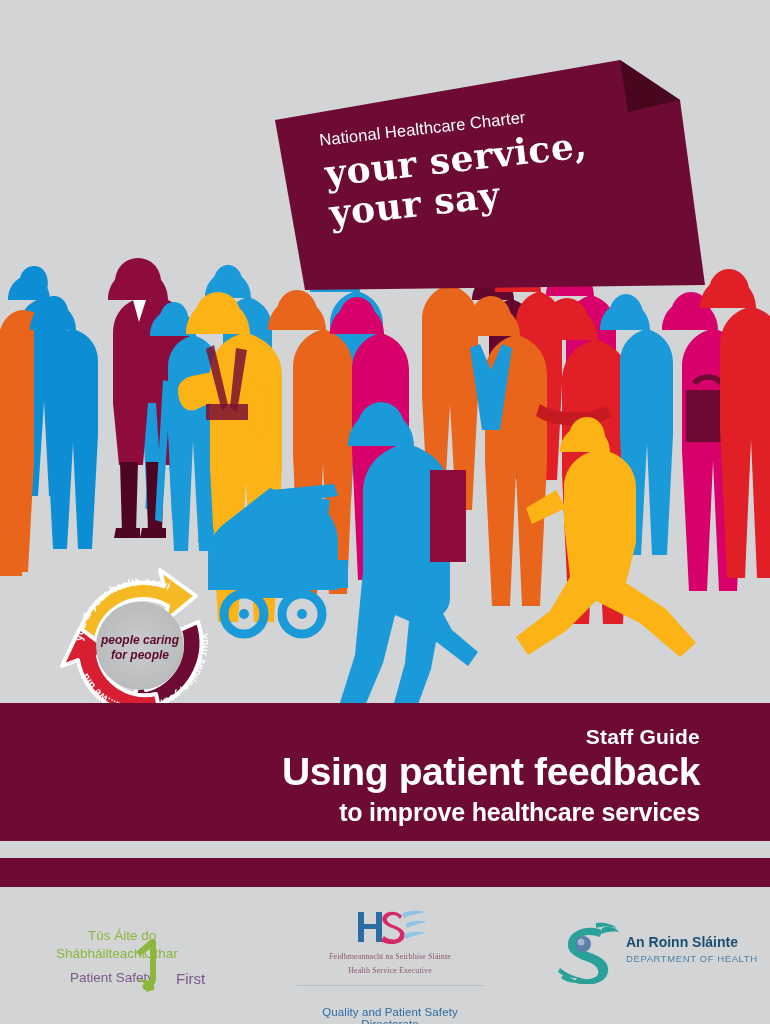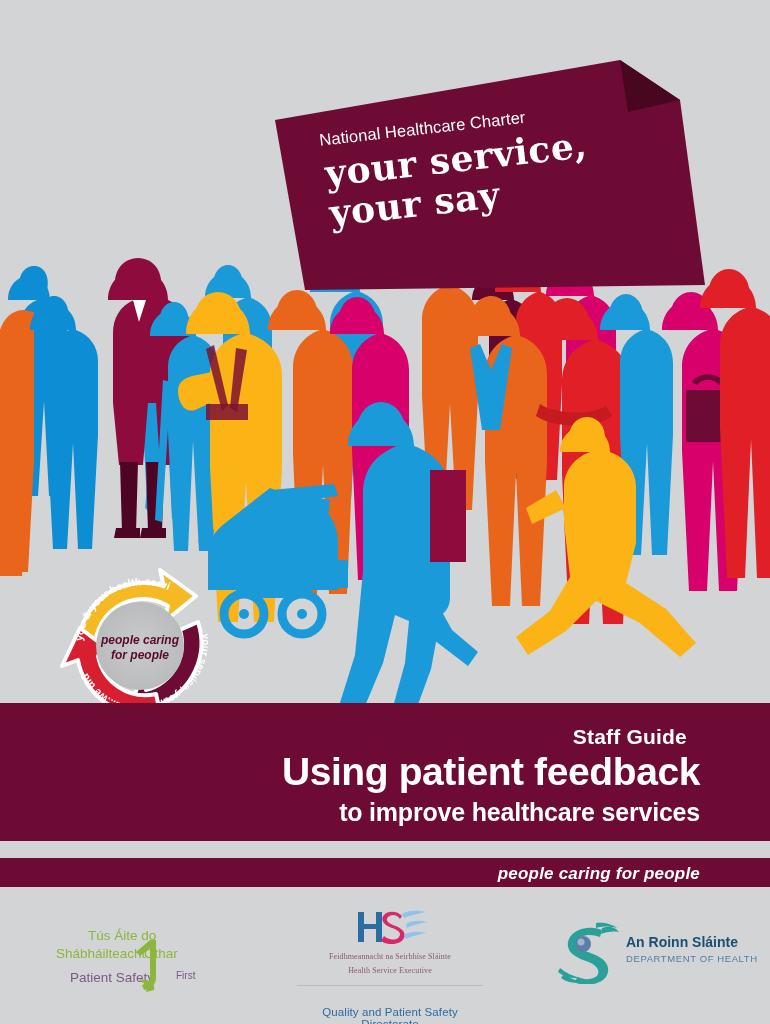--- a/index.html
+++ b/index.html
@@ -22,41 +22,41 @@
   #ys1{left:62px;top:100px;}
   #ys2{left:62px;top:140px;}
 
   
   #cycle{position:absolute;left:56px;top:562px;width:180px;height:160px;}
   #cycle svg{display:block;}
 
   
   #title-band{position:absolute;left:0;top:703px;width:770px;height:138px;background:#6d0b34;}
   #strip{position:absolute;left:0;top:858px;width:770px;height:29px;background:#6d0b34;}
-  #staff-guide{position:absolute;right:83px;top:725px;color:#fff;font-size:21px;font-weight:700;
+  #staff-guide{position:absolute;right:70px;top:725px;color:#fff;font-size:21px;font-weight:700;
                letter-spacing:.2px;}
   #main-title{position:absolute;right:70px;top:750px;color:#fff;font-size:39px;font-weight:700;
               letter-spacing:-.4px;white-space:nowrap;}
   #sub-title{position:absolute;right:70px;top:798px;color:#fff;font-size:25px;font-weight:700;
              letter-spacing:-.2px;white-space:nowrap;}
   #strip-text{position:absolute;right:70px;top:864px;color:#fff;font-size:17px;font-weight:700;
               font-style:italic;letter-spacing:.2px;}
 
   
   #footer{position:absolute;left:0;top:900px;width:770px;height:124px;}
 
   .psf{position:absolute;left:56px;top:20px;width:190px;height:70px;text-decoration:underline;}
   .psf-txt{position:absolute;white-space:nowrap;font-family:"Liberation Sans",sans-serif;}
   .psf-g{color:#8cb63c;}
   .psf-p{color:#7a5a86;}
   #psf-l1{left:32px;top:8px;font-size:13.5px;}
   #psf-l2{left:0px;top:26px;font-size:13.5px;}
   #psf-l3{left:88px;top:26px;font-size:13.5px;}
   #psf-l4{left:14px;top:50px;font-size:13.5px;}
-  #psf-l5{left:120px;top:50px;font-size:10px;}
+  #psf-l5{left:120px;top:50px;font-size:15px;}
   #psf-one{position:absolute;left:76px;top:18px;width:40px;height:55px;}
 
   .hse{position:absolute;left:295px;top:8px;width:190px;height:105px;text-align:center;}
   #hse-mark{margin:0 auto;width:76px;height:36px;}
   .hse-name{font-family:"Liberation Serif",serif;color:#8a5a6c;font-size:8px;line-height:10px;
             margin-top:4px;letter-spacing:.1px;}
   #hse-rule{width:186px;height:1px;background:#b8bcc0;margin:9px auto 0;}
   #hse-dir{color:#2d6ca2;font-size:11.5px;margin-top:20px;letter-spacing:.1px;}
 
   .doh{position:absolute;left:558px;top:20px;width:190px;height:70px;}
@@ -243,21 +243,20 @@
       <text x="84" y="97" text-anchor="middle" font-family="Liberation Sans, sans-serif" font-size="12" font-weight="bold" font-style="italic" fill="#5c0a2c">for people</text>
     </svg>
   </div>
 
   <div id="title-band"></div>
   <div id="staff-guide">Staff Guide</div>
   <div id="main-title">Using patient feedback</div>
   <div id="sub-title">to improve healthcare services</div>
 
   <div id="strip"></div>
-  <div id="strip-text">people caring for people</div>
 
   <div id="footer">
 
     <div class="psf">
       <div class="psf-txt psf-g" id="psf-l1">Tús Áite do</div>
       <div class="psf-txt psf-g" id="psf-l2">Shábháilteacht</div>
       <div class="psf-txt psf-g" id="psf-l3">Othar</div>
       <div class="psf-txt psf-p" id="psf-l4">Patient Safety</div>
       <div class="psf-txt psf-p" id="psf-l5">First</div>
       <svg id="psf-one" viewBox="0 0 40 55" xmlns="http://www.w3.org/2000/svg" aria-label="1">

